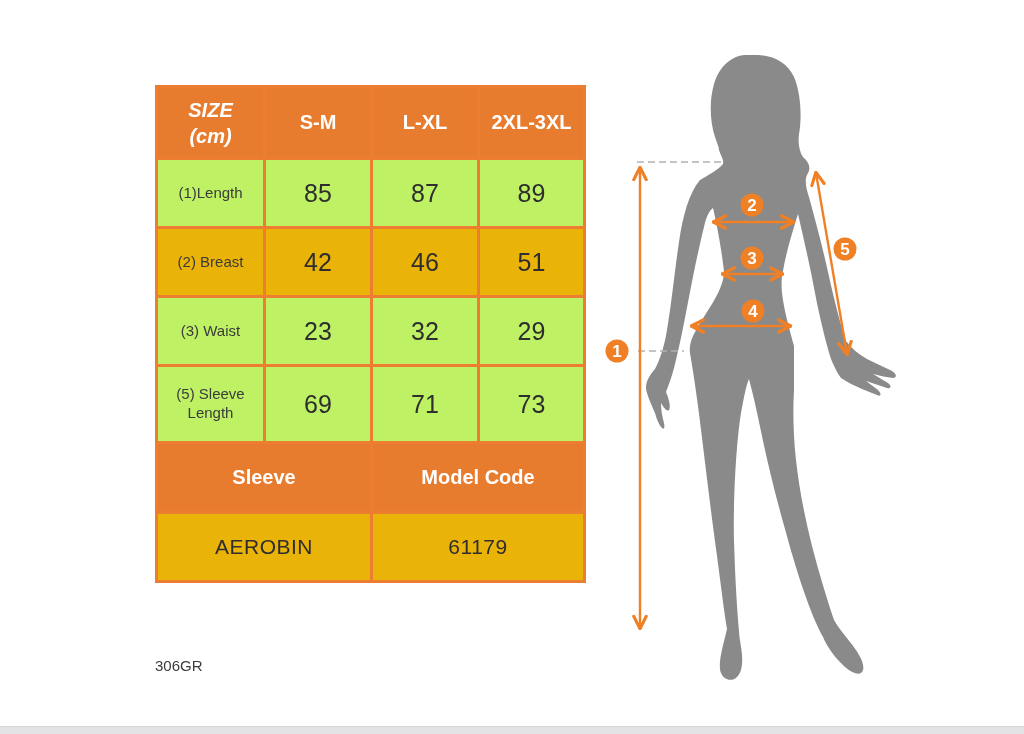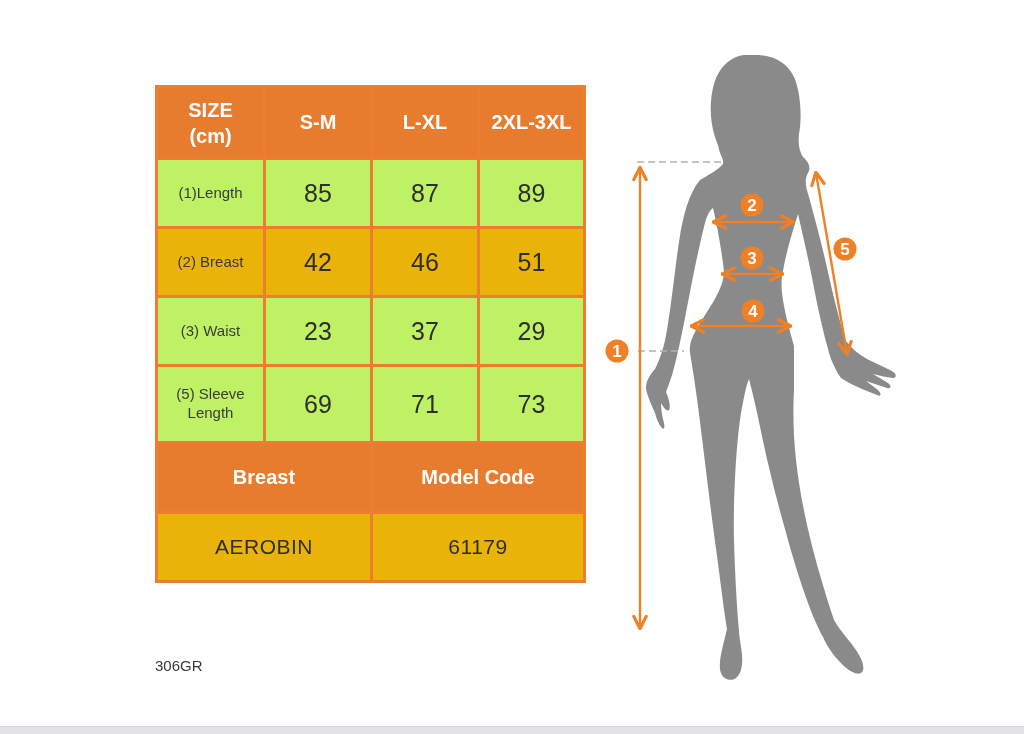--- a/index.html
+++ b/index.html
@@ -16,21 +16,21 @@
     border:3px solid #ED7D31;text-align:center;vertical-align:middle;padding:0 4px;
     box-sizing:border-box;
   }
   .col0{width:108px;}.col1{width:107px;}.col2{width:107px;}.col3{width:106px;}
   .hdr-row{height:72px;}
   .data-row{height:69px;}
   .sleeve-row{height:77px;margin-left:24px;}
   .info-hdr-row{height:70px;}
   .info-row{height:69px;}
   .orange-cell{background:#E87C2E;color:#ffffff;font-weight:bold;font-size:20px;}
-  .size-title{white-space:pre-line;line-height:1.3;}
+  .size-title{white-space:pre-line;line-height:1.3;font-style:italic;}
   .cell-dark{background:#bef264;}
   .cell-light{background:#eab308;}
   .label-cell{font-size:15px;color:#3b3b3b;line-height:1.25;}
   .value-cell{font-size:25px;color:#2e2e2e;}
   .info-val{font-size:21px;color:#2e2e2e;letter-spacing:.5px;}
   .code-note{
     position:absolute;left:155px;top:657px;width:428px;text-align:left;
     font-size:15px;color:#3b3b3b;
   }
   
@@ -64,31 +64,31 @@
     </tr>
     <tr class="data-row">
       <td class="col0 cell-light label-cell">(2) Breast</td>
       <td class="col1 cell-light value-cell">42</td>
       <td class="col2 cell-light value-cell">46</td>
       <td class="col3 cell-light value-cell">51</td>
     </tr>
     <tr class="data-row">
       <td class="col0 cell-dark label-cell">(3) Waist</td>
       <td class="col1 cell-dark value-cell">23</td>
-      <td class="col2 cell-dark value-cell">37</td>
+      <td class="col2 cell-dark value-cell">32</td>
       <td class="col3 cell-dark value-cell">29</td>
     </tr>
     <tr class="sleeve-row">
       <td class="col0 cell-dark label-cell">(5) Sleeve Length</td>
       <td class="col1 cell-dark value-cell">69</td>
       <td class="col2 cell-dark value-cell">71</td>
       <td class="col3 cell-dark value-cell">73</td>
     </tr>
     <tr class="info-hdr-row">
-      <td colspan="2" class="orange-cell">Breast</td>
+      <td colspan="2" class="orange-cell">Sleeve</td>
       <td colspan="2" class="orange-cell">Model Code</td>
     </tr>
     <tr class="info-row">
       <td colspan="2" class="cell-light info-val">AEROBIN</td>
       <td colspan="2" class="cell-light info-val">61179</td>
     </tr>
   </tbody>
     </table>
 
   <div class="code-note">306GR</div>

